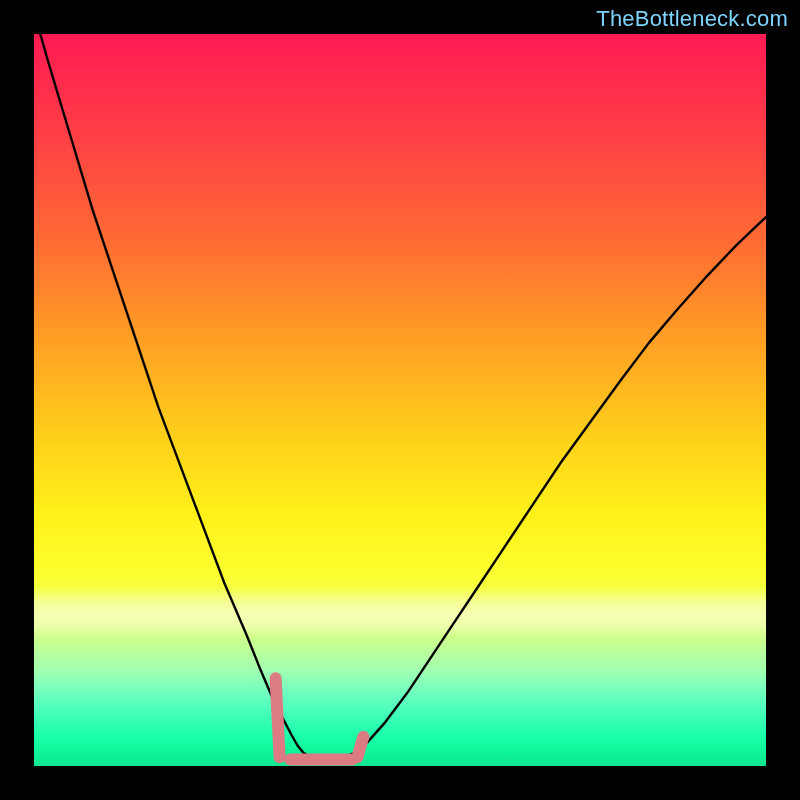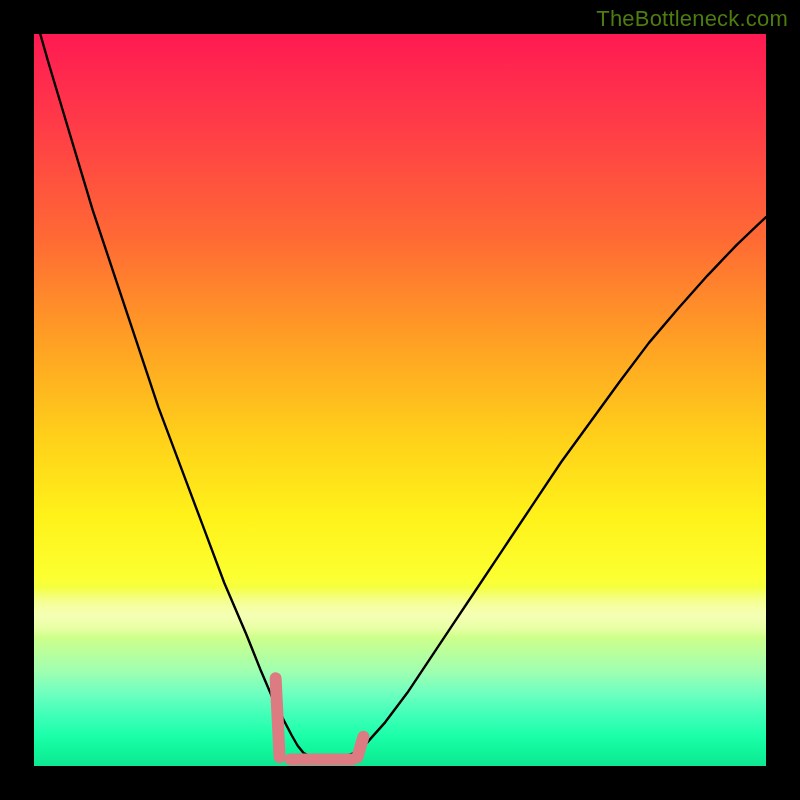--- a/index.html
+++ b/index.html
@@ -14,21 +14,21 @@
   .frame {
     position: relative;
     width: 800px;
     height: 800px;
     background: #000;
   }
   .watermark {
     position: absolute;
     top: 6px;
     right: 12px;
-    color: #4d7c0f;
+    color: #7dd3fc;
     font-size: 22px;
     font-weight: 500;
     letter-spacing: 0.2px;
     z-index: 10;
   }
   .plot {
     position: absolute;
     left: 34px;
     top: 34px;
     width: 732px;

